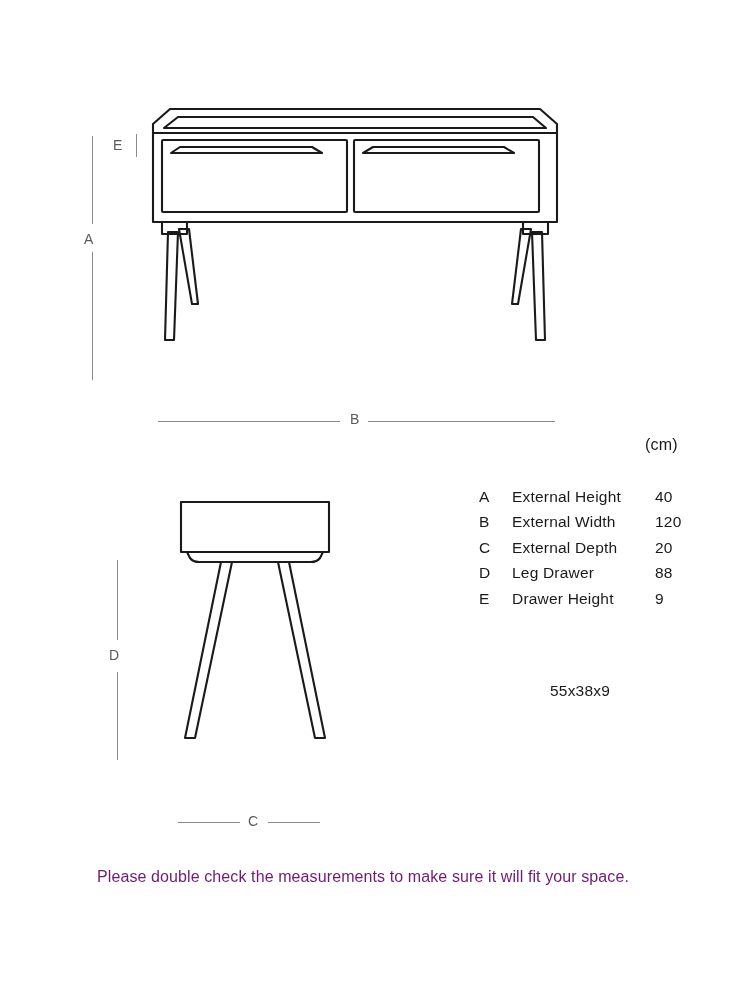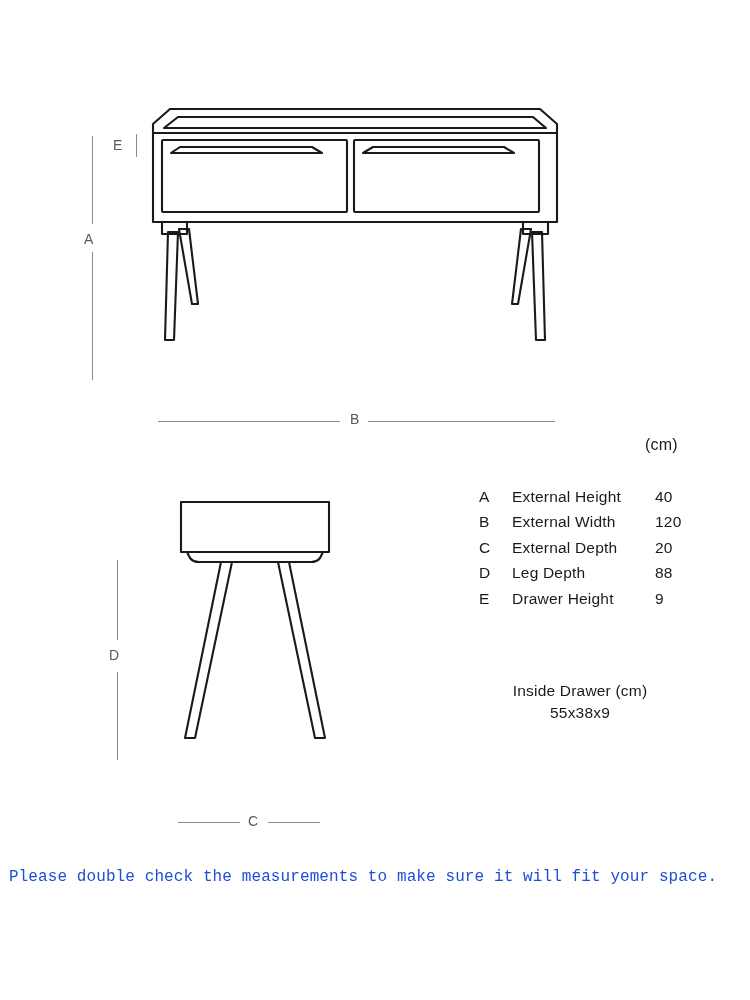--- a/index.html
+++ b/index.html
@@ -115,23 +115,22 @@
   #inside-drawer-note div { white-space: nowrap; }
 
   
   #disclaimer-text {
     position: absolute;
     left: 0;
     top: 868px;
     width: 726px;
     text-align: center;
     font-size: 16px;
-    color: #1d4ed8;
+    color: #701a75;
     letter-spacing: 0.1px;
-    font-family: Liberation Mono, monospace;
   }
 </style>
 </head>
 <body>
 
 <div class="page">
 
   <svg id="front-view-drawing" class="drawing" viewBox="0 0 430 305" width="430" height="305">
     <g fill="none" stroke="#1a1a1a" stroke-width="2.1" stroke-linejoin="round" stroke-linecap="round">
 
@@ -209,31 +208,30 @@
         <td class="spec-label">External Width</td>
         <td class="spec-value">120</td>
       </tr>
       <tr>
         <td class="spec-key">C</td>
         <td class="spec-label">External Depth</td>
         <td class="spec-value">20</td>
       </tr>
       <tr>
         <td class="spec-key">D</td>
-        <td class="spec-label">Leg Depth</td>
+        <td class="spec-label">Leg Drawer</td>
         <td class="spec-value">88</td>
       </tr>
       <tr>
         <td class="spec-key">E</td>
         <td class="spec-label">Drawer Height</td>
         <td class="spec-value">9</td>
       </tr>
     </tbody>
   </table>
 
   <div id="inside-drawer-note">
-    <div>Inside Drawer (cm)</div>
     <div>55x38x9</div>
   </div>
 
   <div id="disclaimer-text">Please double check the measurements to make sure it will fit your space.</div>
 
 </div>
 
 </body></html>

